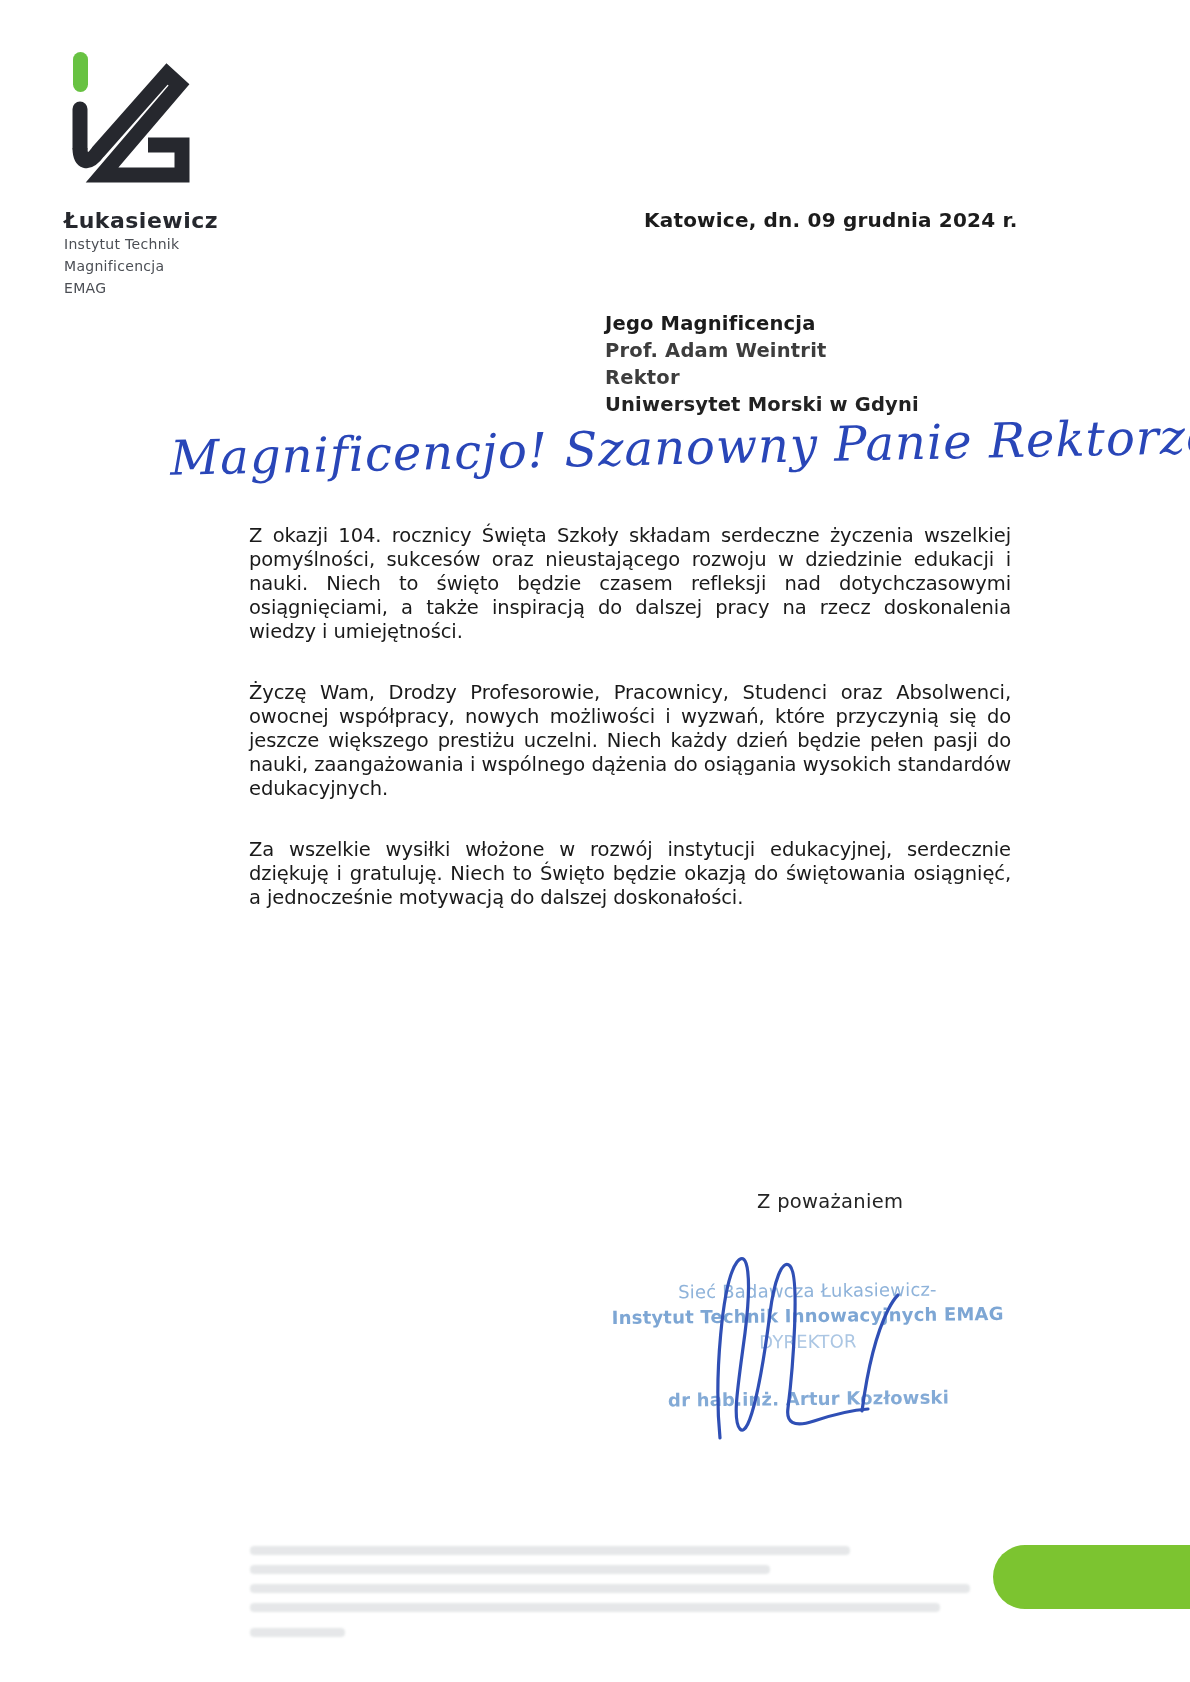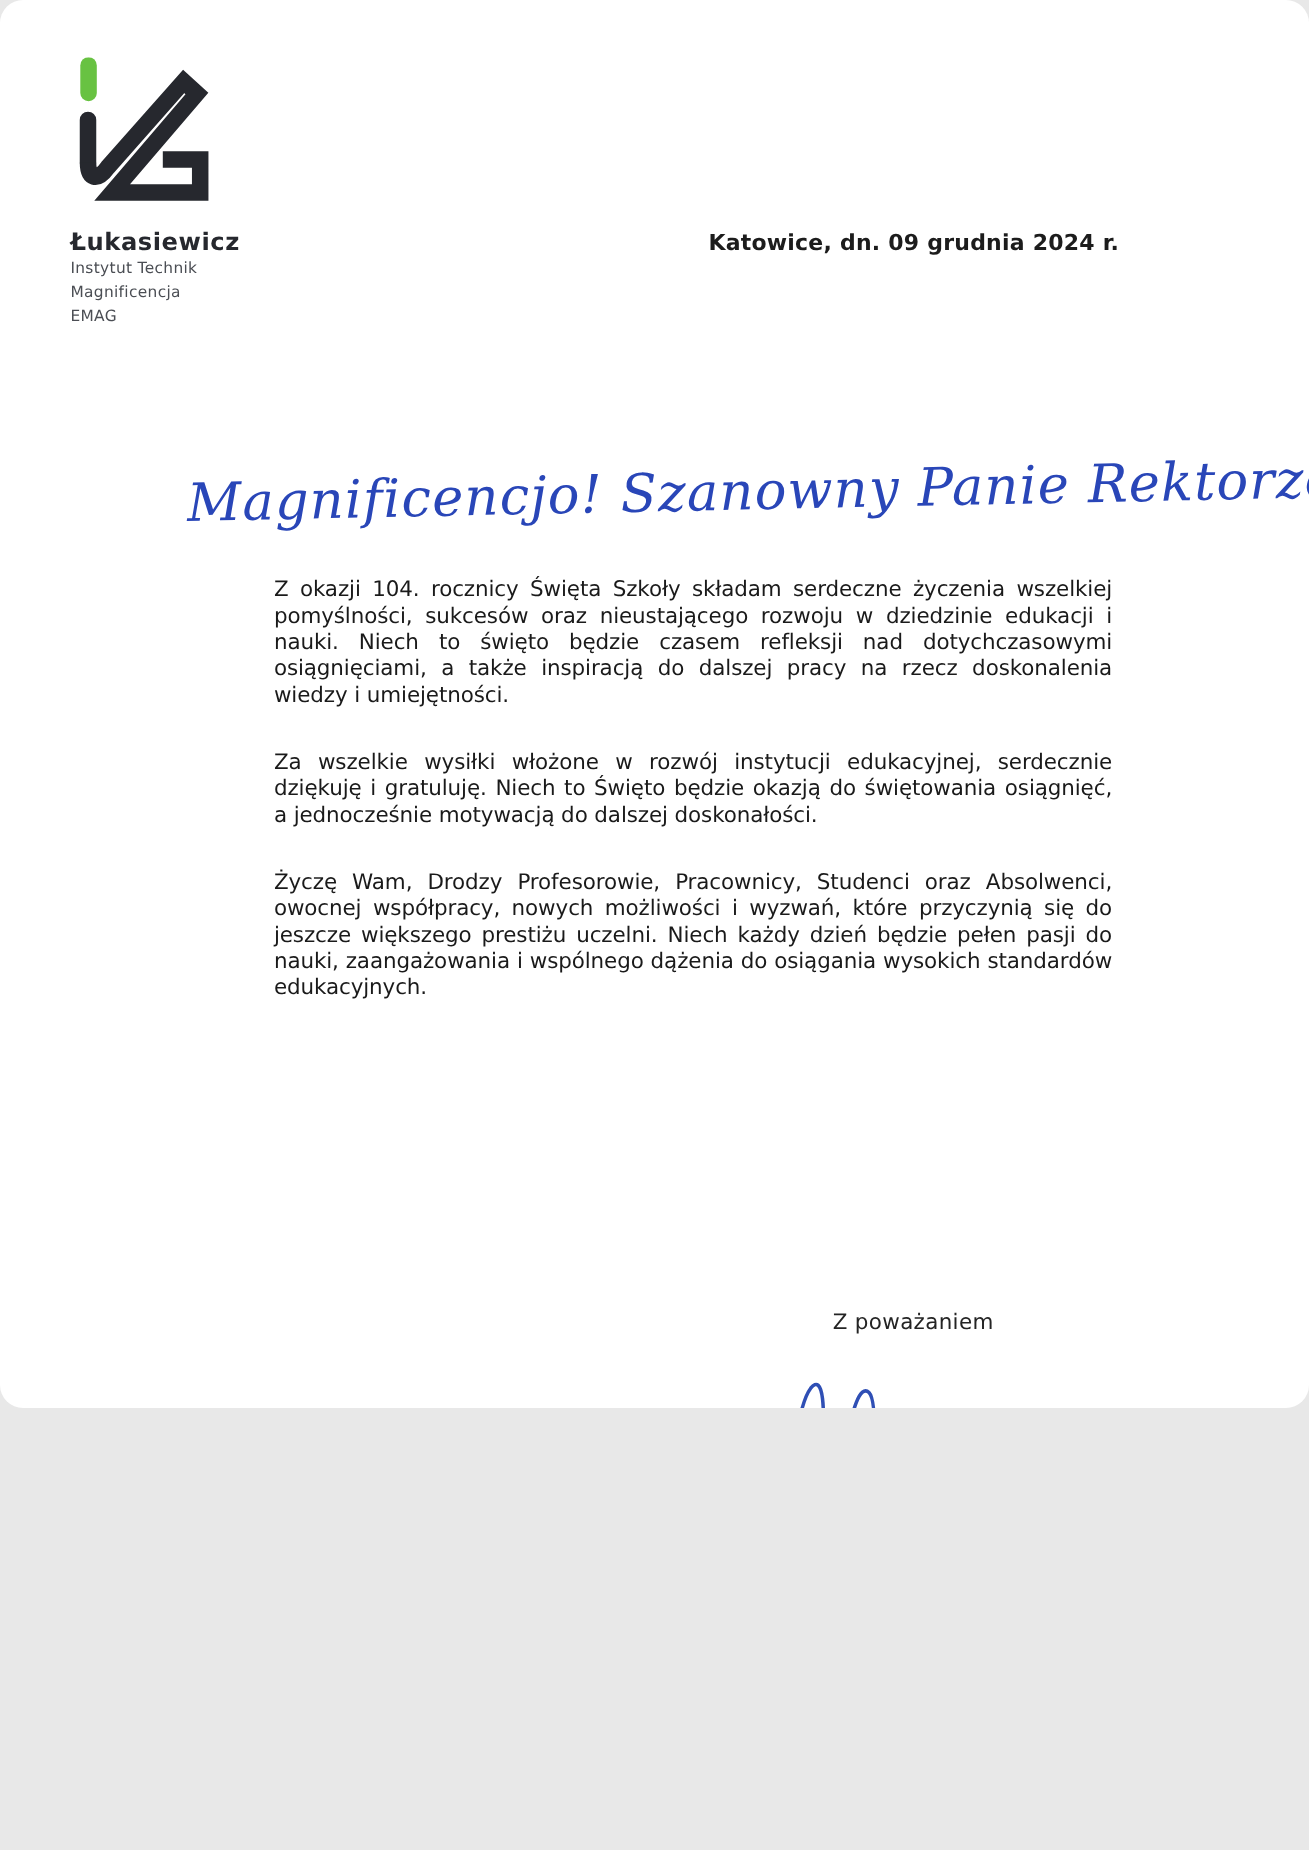--- a/index.html
+++ b/index.html
@@ -1,24 +1,23 @@
 <!DOCTYPE html>
 <html><head>
 <meta charset="utf-8">
 <style>
   html,body{margin:0;padding:0;background:#e8e8e8;}
   .page{
     position:relative;
-    width:1190px;height:1280px;
+    width:1190px;height:1682px;
     margin:0 auto;
     background:#ffffff;
     overflow:hidden;
     font-family:"DejaVu Sans","Liberation Sans",sans-serif;
     color:#1e1e1e;
-    border-radius:21px;
   }
   
   .logo{position:absolute;left:64px;top:52px;}
   .logo-mark{display:block;}
   .logo-brand{
     margin-top:6px;
     font-size:22px;font-weight:bold;color:#26282e;letter-spacing:.5px;
   }
   .logo-sub{font-size:14px;color:#4b4e54;line-height:22px;letter-spacing:.3px;}
   
@@ -95,27 +94,33 @@
       <path d="M16 96 C16 110 24 114 34 100 L103 22 L115 33 L38 123 L118 123 L118 93 L84 93" fill="none" stroke="#26282e" stroke-width="15" stroke-linejoin="miter" stroke-linecap="butt"></path>
     </svg>
     <div class="logo-brand">Łukasiewicz</div>
     <div class="logo-sub">Instytut Technik</div>
     <div class="logo-sub">Magnificencja</div>
     <div class="logo-sub">EMAG</div>
   </div>
 
   <div class="dateline">Katowice, dn. 09 grudnia 2024 r.</div>
 
+  <div class="recipient">
+    <div class="r1">Jego Magnificencja</div>
+    <div class="r2">Prof. Adam Weintrit</div>
+    <div class="r3">Rektor</div>
+    <div class="r4">Uniwersytet Morski w Gdyni</div>
+  </div>
 
   <div class="greeting" style="color: rgb(41, 70, 184);">Magnificencjo! Szanowny Panie Rektorze!</div>
 
   <div class="body-text">
     <p>Z okazji 104. rocznicy Święta Szkoły składam serdeczne życzenia wszelkiej pomyślności, sukcesów oraz nieustającego rozwoju w dziedzinie edukacji i nauki. Niech to święto będzie czasem refleksji nad dotychczasowymi osiągnięciami, a także inspiracją do dalszej pracy na rzecz doskonalenia wiedzy i umiejętności.</p>
+    <p>Życzę Wam, Drodzy Profesorowie, Pracownicy, Studenci oraz Absolwenci, owocnej współpracy, nowych możliwości i wyzwań, które przyczynią się do jeszcze większego prestiżu uczelni. Niech każdy dzień będzie pełen pasji do nauki, zaangażowania i wspólnego dążenia do osiągania wysokich standardów edukacyjnych.</p>
     <p>Za wszelkie wysiłki włożone w rozwój instytucji edukacyjnej, serdecznie dziękuję i gratuluję. Niech to Święto będzie okazją do świętowania osiągnięć, a jednocześnie motywacją do dalszej doskonałości.</p>
-    <p>Życzę Wam, Drodzy Profesorowie, Pracownicy, Studenci oraz Absolwenci, owocnej współpracy, nowych możliwości i wyzwań, które przyczynią się do jeszcze większego prestiżu uczelni. Niech każdy dzień będzie pełen pasji do nauki, zaangażowania i wspólnego dążenia do osiągania wysokich standardów edukacyjnych.</p>
   </div>
 
   <div class="valediction">Z poważaniem</div>
 
   <div class="stamp" style="color: rgb(143, 179, 218);">
     <div>Sieć Badawcza Łukasiewicz-</div>
     <div class="s2">Instytut Technik Innowacyjnych EMAG</div>
     <div class="s3">DYREKTOR</div>
     <div class="signer">dr hab.inż. Artur Kozłowski</div>
   </div>

